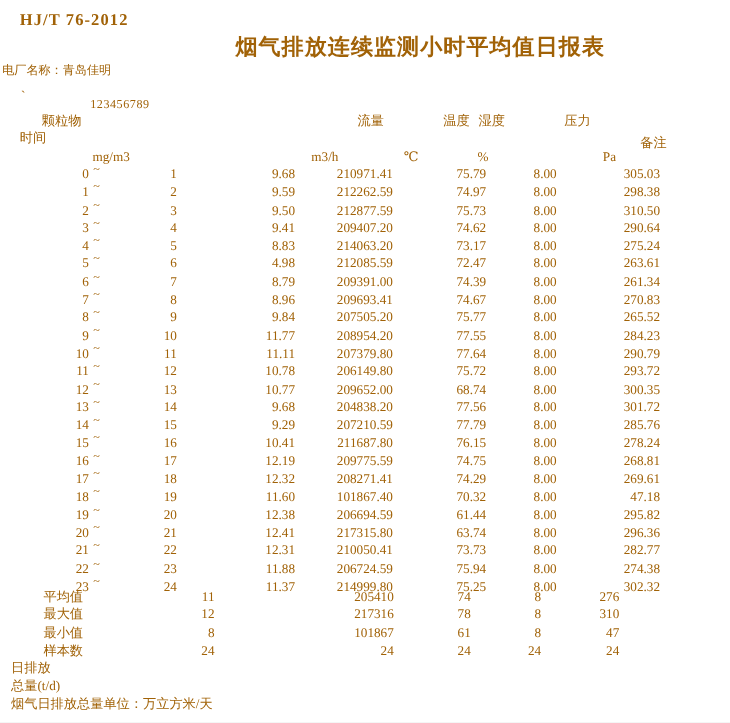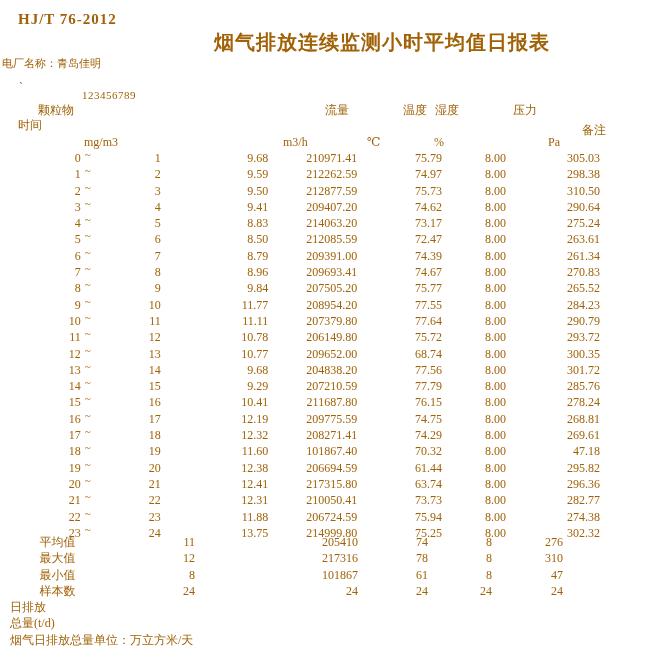--- a/index.html
+++ b/index.html
@@ -132,21 +132,21 @@
       <span class="c flow">214063.20</span>
       <span class="c temp">73.17</span>
       <span class="c hum">8.00</span>
       <span class="c press">275.24</span>
     </div>
 
     <div class="row">
       <span class="c h1">5</span>
       <span class="c tld">~</span>
       <span class="c h2">6</span>
-      <span class="c dust">8.50</span>
+      <span class="c dust">4.98</span>
       <span class="c flow">212085.59</span>
       <span class="c temp">72.47</span>
       <span class="c hum">8.00</span>
       <span class="c press">263.61</span>
     </div>
 
     <div class="row">
       <span class="c h1">6</span>
       <span class="c tld">~</span>
       <span class="c h2">7</span>
@@ -330,21 +330,21 @@
       <span class="c flow">206724.59</span>
       <span class="c temp">75.94</span>
       <span class="c hum">8.00</span>
       <span class="c press">274.38</span>
     </div>
 
     <div class="row">
       <span class="c h1">23</span>
       <span class="c tld">~</span>
       <span class="c h2">24</span>
-      <span class="c dust">13.75</span>
+      <span class="c dust">11.37</span>
       <span class="c flow">214999.80</span>
       <span class="c temp">75.25</span>
       <span class="c hum">8.00</span>
       <span class="c press">302.32</span>
     </div>
   </div>
 
   <div class="summary">
     <div>
     <div class="srow">

